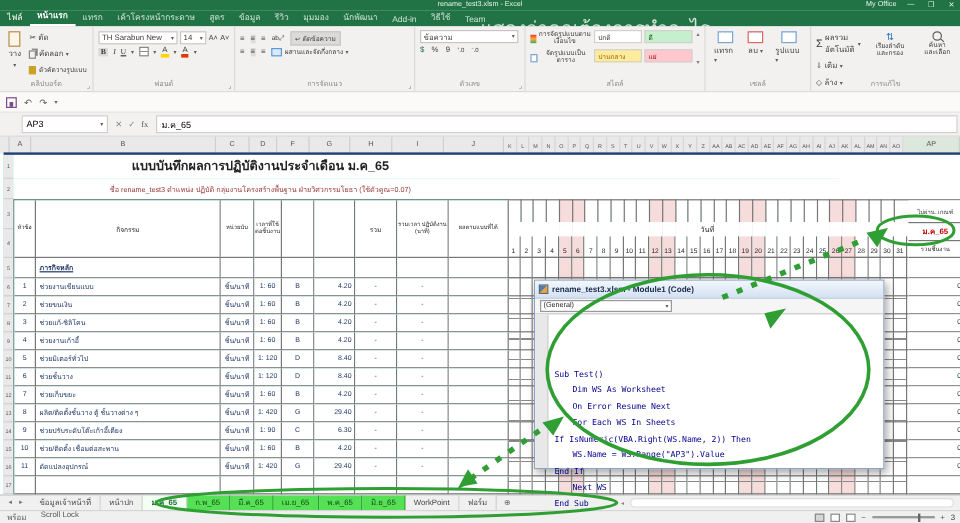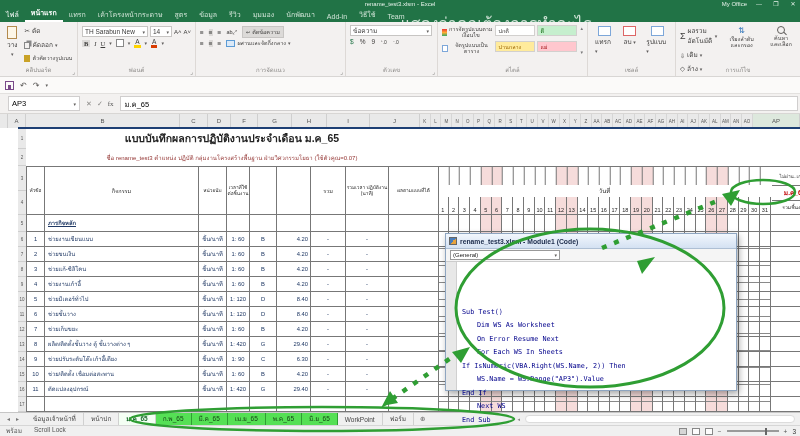--- a/index.html
+++ b/index.html
@@ -47,37 +47,37 @@
 .magico:after{content:"";position:absolute;width:4px;height:1.3px;background:#605e5c;transform:rotate(45deg);right:-3px;bottom:-1px}
 .twoline{font-size:5.5px;text-align:center;line-height:6px}
 
 
 .qat{position:absolute;left:0;top:77px;width:800px;height:17px;background:#fbfaf9;border-bottom:1px solid #e3e1df;display:flex;align-items:center;gap:6px;padding-left:5px;font-size:8px;color:#5c5a58}
 .saveico{width:9px;height:9px;border:1.5px solid #7a4a8a;position:relative}
 .saveico:after{content:"";position:absolute;left:2px;bottom:0;width:3px;height:4px;background:#7a4a8a}
 
 
 .fbar{position:absolute;left:0;top:94px;width:800px;height:20px;background:#f3f1f0;display:flex;align-items:center;border-bottom:1px solid #d8d6d4}
-.namebox{width:72px;height:15px;background:#fff;border:1px solid #d0cece;font-size:7.5px;display:flex;align-items:center;justify-content:space-between;padding:0 3px;margin-left:8px}
+.namebox{width:72px;height:15px;background:#fff;border:1px solid #d0cece;font-size:7.5px;display:flex;align-items:center;justify-content:space-between;padding:0 3px;margin-left:18px}
 .fxbtns{display:flex;gap:5px;font-size:7px;color:#8a8886;padding:0 6px;align-items:center}
 .fx{font-family:"Liberation Serif",serif;color:#555}
 .finput{flex:1;height:15px;background:#fff;border:1px solid #d0cece;font-size:7.5px;display:flex;align-items:center;padding-left:4px;margin-right:2px}
 
 
 .colhdr{position:absolute;left:0;top:114px;width:800px;height:14px;background:#e9e9e9;display:flex;font-size:6px;color:#555}
 .ch{border-right:1px solid #cfcfcf;display:flex;align-items:center;justify-content:center;flex:none;height:100%}
 .ch.corner{width:8px}
 .smallcols{display:flex;flex:none;width:333px}
 .smallcols .ch{flex:1 1 0;font-size:4.5px;overflow:hidden;border-right:1px solid #d6d6d6;width:auto}
 
 
 .cA{width:18px}.cB{width:154px}.cC{width:28px}.cDE{width:23px}.cF{width:27px}.cG{width:34px}.cH{width:35px}.cI{width:43px}.cJ{width:50px}.cAP{width:47px}
 
 
-.grid{position:absolute;left:18px;top:128px;width:696px;height:284px;background:#5eead4}
+.grid{position:absolute;left:3px;top:128px;width:696px;height:284px;background:#5eead4}
 .bluetop{position:absolute;left:0;top:-1px;width:800px;height:2px;background:#1d3f74;z-index:5}
 .blueright{position:absolute;left:797px;top:0;width:2px;height:284px;background:#1d3f74;z-index:5}
 .rownums{position:absolute;left:0;top:0;width:8px;height:284px;background:#e9e9e9;z-index:3}
 .rn{border-bottom:1px solid #cfcfcf;font-size:4.5px;color:#555;display:flex;align-items:center;justify-content:center}
 .rh21{height:21px}.rh17{height:17px}.rh25{height:25px}.rh24{height:24px}.rh15{height:15px}
 
 
 .dates-layer{position:absolute;left:420px;top:22px;width:333px;height:262px;display:flex;z-index:1}
 .dcol{flex:1 1 0;display:flex;flex-direction:column;background:#fff}
 .dcol.wknd{background:#f6dcdb}

